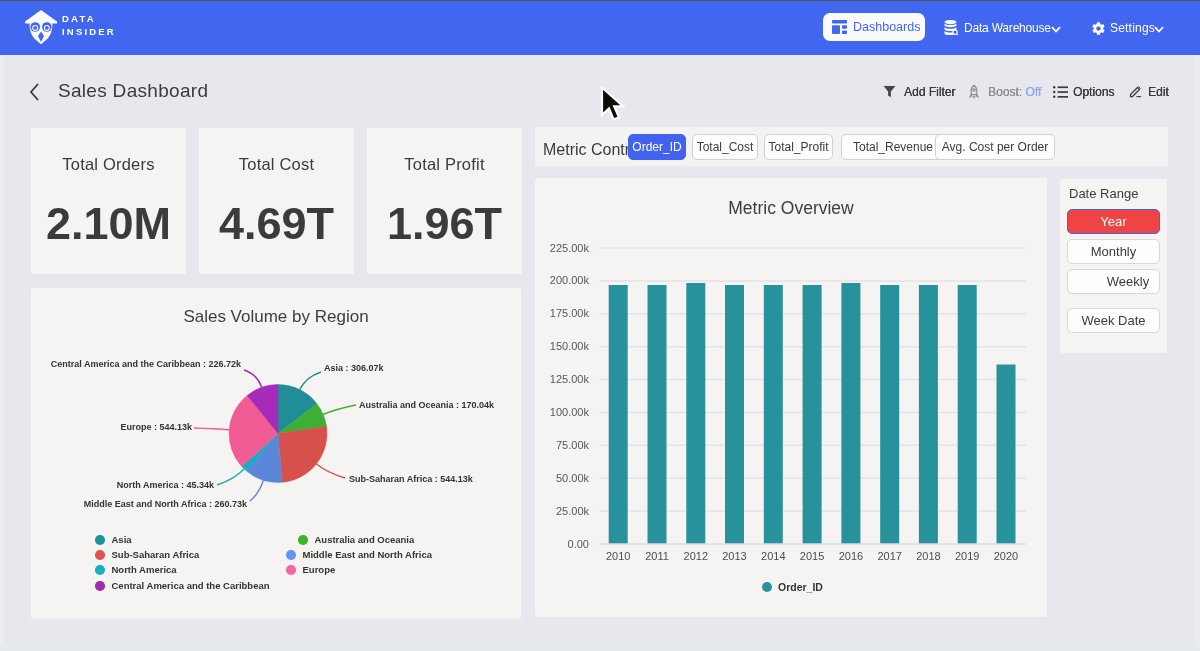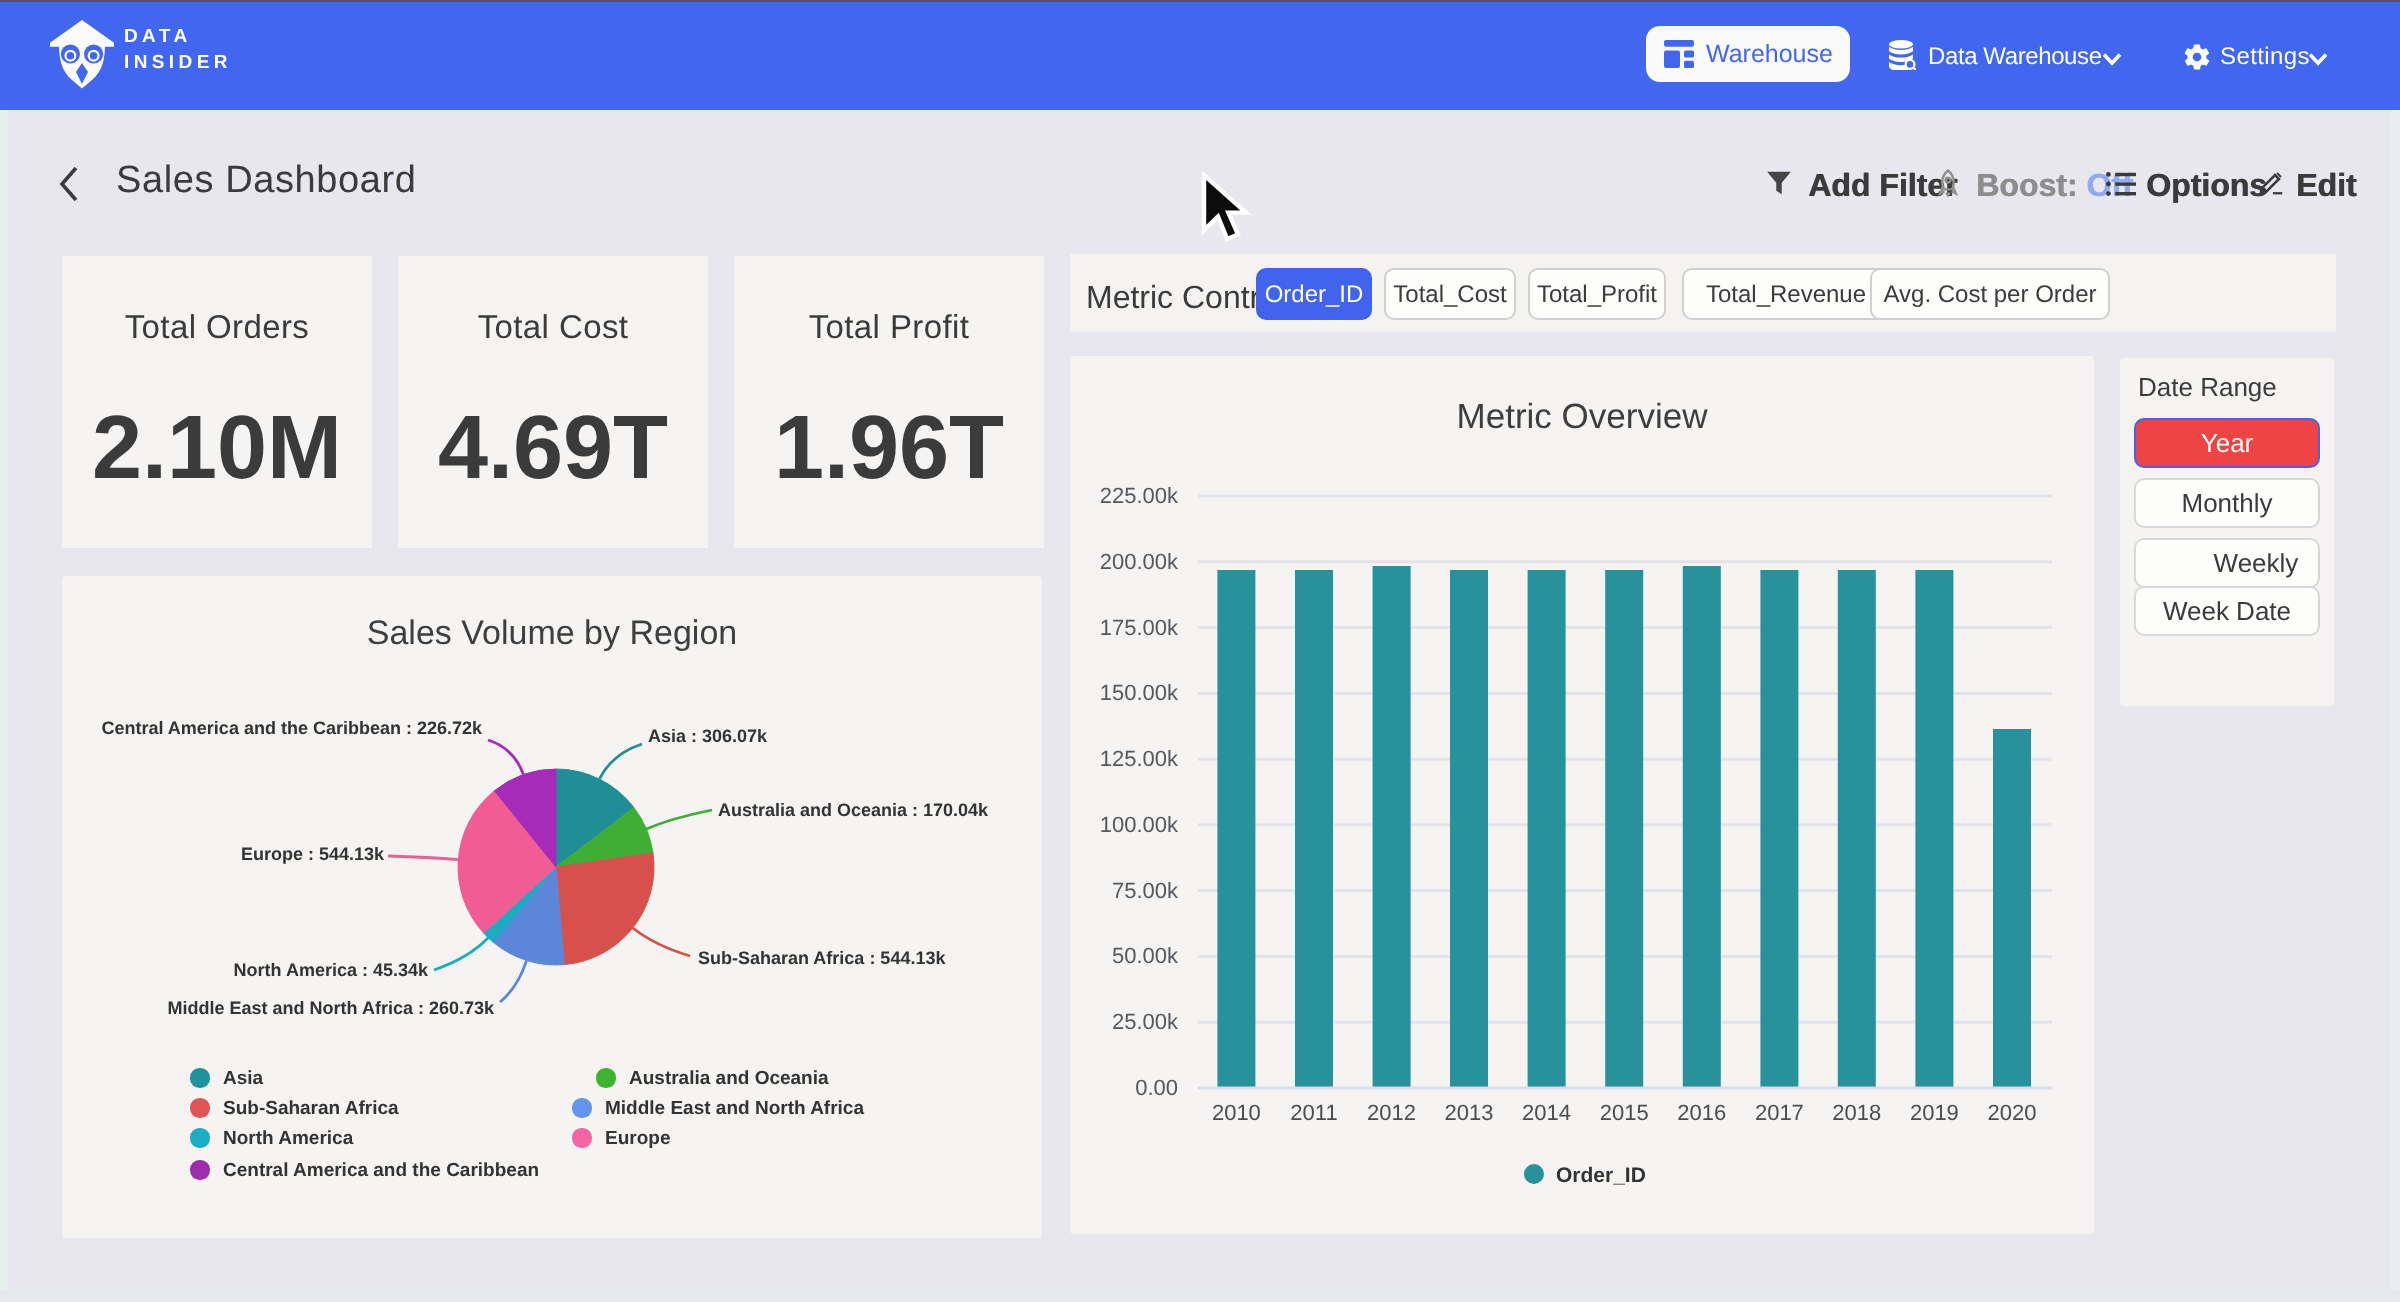--- a/index.html
+++ b/index.html
@@ -8,21 +8,21 @@
   .abs { position:absolute; }
   .card { position:absolute; background:#f5f4f2; border-radius:2px; }
   
   #topbar { position:absolute; left:0; top:0; width:1200px; height:55px; background:#4166f0; border-top:1.5px solid #51555f; }
   #logo { position:absolute; left:25px; top:9px; }
   .logotxt { position:absolute; color:#fff; font-weight:700; font-size:9.5px; letter-spacing:2.2px; }
   #dashbtn { position:absolute; left:823px; top:11.5px; width:102px; height:28px; background:#fafafa; border-radius:7px; color:#4166f0; font-size:12.5px; font-weight:500; }
   .navitem { position:absolute; top:0; color:#fff; font-size:12px; font-weight:500; white-space:nowrap; letter-spacing:0.2px; }
   
   #pagetitle { position:absolute; left:58px; top:80px; font-size:19px; color:#3b3b3b; font-weight:500; letter-spacing:0.3px; }
-  .hdritem { position:absolute; top:84.5px; font-size:16px; font-weight:700; color:#3b3b3b; white-space:nowrap; text-shadow:0.35px 0 0 currentColor; }
+  .hdritem { position:absolute; top:84.5px; font-size:12px; font-weight:400; color:#3b3b3b; white-space:nowrap; text-shadow:0.35px 0 0 currentColor; }
   
   .kpi { position:absolute; top:128px; width:155px; height:146px; background:#f5f4f2; text-align:center; }
   .kpi .t { margin-top:27px; font-size:16.5px; font-weight:500; color:#3b3b3b; letter-spacing:0.2px; }
   .kpi .v { margin-top:24px; font-size:45px; font-weight:700; color:#3b3b3b; letter-spacing:0px; }
   
   #mctrl { position:absolute; left:535px; top:127px; width:633px; height:39px; background:#f4f3f1; }
   #mctrl .lbl { position:absolute; left:8px; top:13.5px; font-size:16px; color:#3b3b3b; }
   .mbtn { position:absolute; top:7px; height:26px; border:1px solid #d0d0d0; border-radius:5px; background:#fdfdfc; color:#3b3b3b; font-size:12px; line-height:24px; text-align:center; white-space:nowrap; }
   .mbtn.sel { background:#4163ee; border-color:#4163ee; color:#fff; }
   
@@ -55,21 +55,21 @@
     </svg>
     <div class="logotxt" style="left:62px; top:12px;">DATA</div>
     <div class="logotxt" style="left:62px; top:25px;">INSIDER</div>
     <div id="dashbtn">
       <svg width="15" height="14" viewBox="0 0 15 14" style="position:absolute;left:9px;top:7px;">
         <rect x="0" y="0" width="15" height="3.4" rx="1" fill="#4166f0"></rect>
         <rect x="0" y="5.2" width="8" height="8.8" rx="1" fill="#4166f0"></rect>
         <rect x="10" y="5.2" width="5" height="3.6" rx="0.8" fill="#4166f0"></rect>
         <rect x="10" y="10.4" width="5" height="3.6" rx="0.8" fill="#4166f0"></rect>
       </svg>
-      <span style="position:absolute;left:30px;top:7px;">Warehouse</span>
+      <span style="position:absolute;left:30px;top:7px;">Dashboards</span>
     </div>
     <svg width="14" height="15" viewBox="0 0 14 15" style="position:absolute;left:944px;top:19px;">
       <ellipse cx="6.5" cy="2.1" rx="6" ry="2.1" fill="#fff"></ellipse>
       <path fill="#fff" d="M0.5 3.4c1.2 1 3.4 1.6 6 1.6s4.8-.6 6-1.6v2.2c-1.2 1-3.4 1.6-6 1.6s-4.8-.6-6-1.6z"></path>
       <path fill="#fff" d="M0.5 7.2c1.2 1 3.4 1.6 6 1.6s4.8-.6 6-1.6v2.2c-1.2 1-3.4 1.6-6 1.6s-4.8-.6-6-1.6z"></path>
       <path fill="#fff" d="M0.5 11c1.2 1 3.4 1.6 6 1.6 1 0 1.9-.1 2.8-.25 0 0-.6 1.95 1 2.6-1.1.35-2.4.55-3.8.55-3.3 0-6-1-6-2.3z"></path>
       <circle cx="11" cy="12.2" r="2.2" fill="none" stroke="#fff" stroke-width="1.1"></circle>
       <line x1="12.6" y1="13.8" x2="14" y2="15" stroke="#fff" stroke-width="1.1"></line>
     </svg>
     <div class="navitem" style="left:964px; top:20px; letter-spacing:-0.2px;">Data Warehouse</div>
@@ -223,21 +223,21 @@
     <div class="legrow" style="left:255px; top:246px;padding-left:12px;"><span class="dot" style="background:#3cb52d;"></span>Australia and Oceania</div>
     <div class="legrow" style="left:255px; top:261px;"><span class="dot" style="background:#6195ee;"></span>Middle East and North Africa</div>
     <div class="legrow" style="left:255px; top:276px;"><span class="dot" style="background:#f463a4;"></span>Europe</div>
   </div>
 
   <div class="card" id="datepanel">
     <div style="position:absolute;left:9px;top:7px;font-size:13px;color:#3b3b3b;">Date Range</div>
     <div class="dbtn sel" style="top:30px;">Year</div>
     <div class="dbtn" style="top:60px;">Monthly</div>
     <div class="dbtn" style="top:90px;padding-left:29px;">Weekly</div>
-    <div class="dbtn" style="top:114px;">Week Date</div>
+    <div class="dbtn" style="top:129px;">Week Date</div>
   </div>
 
   <div class="abs" style="left:0;top:55px;width:4px;height:596px;background:#e9edee;"></div>
   <div class="abs" style="left:1195px;top:55px;width:5px;height:596px;background:#e9edee;"></div>
   <div class="abs" style="left:0;top:645px;width:1200px;height:6px;background:#e6eaeb;"></div>
 
   <svg width="26" height="38" viewBox="0 0 26 38" style="position:absolute;left:600px;top:86px;">
     <path d="M2 1.5 L2 29 L9 22.3 L13.6 33.5 L19 31.2 L14.2 20.3 L23 20.3 Z" fill="#0c0c0c" stroke="#fff" stroke-width="2.2"></path>
   </svg>
 

